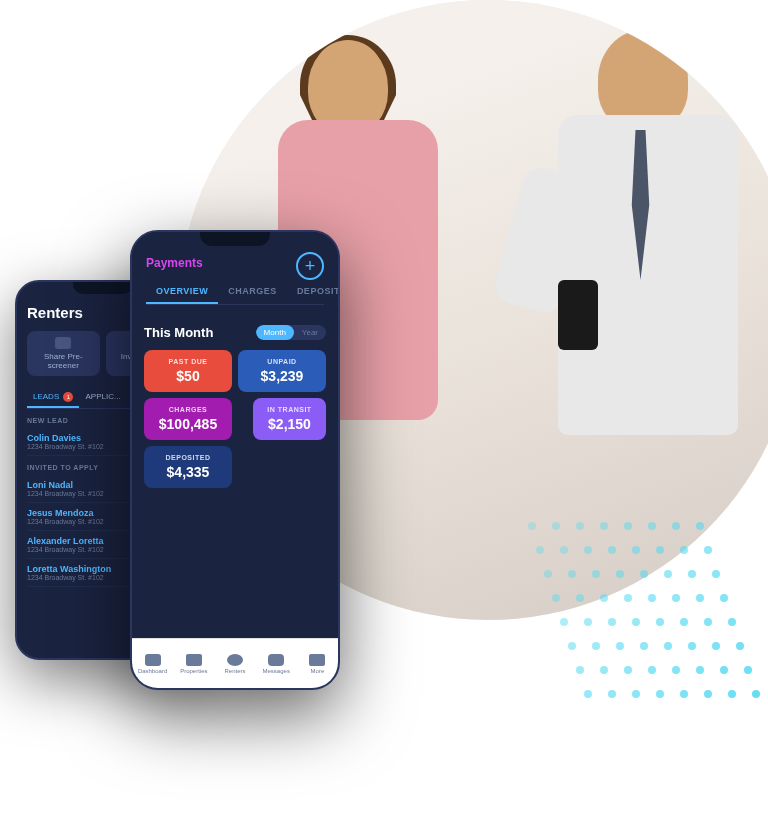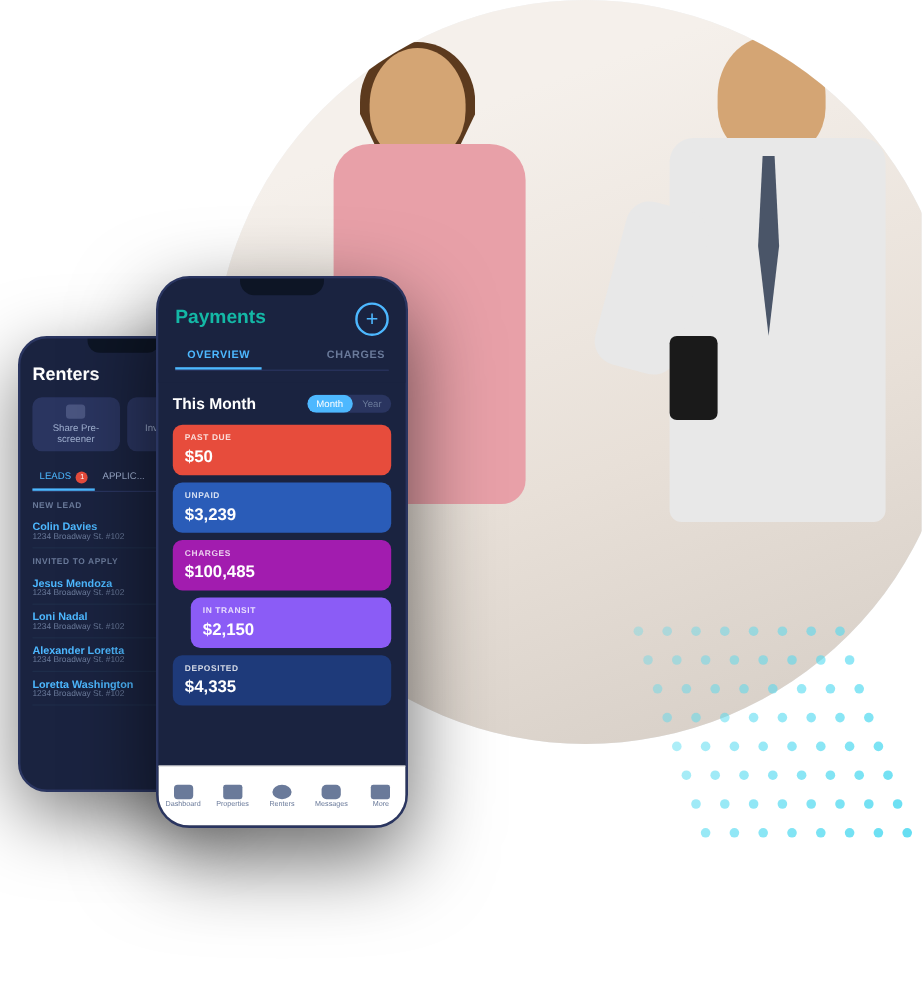--- a/index.html
+++ b/index.html
@@ -279,22 +279,22 @@
       height: 14px;
       background: #0d1525;
       border-radius: 0 0 12px 12px;
       z-index: 10;
     }
     .payments-header {
       background: #1a2340;
       padding: 20px 14px 10px;
     }
     .payments-title {
-      color: #14b8a6;
-      font-size: 16px;
+      color: #d946ef;
+      font-size: 12px;
       font-weight: 700;
       margin-bottom: 10px;
       margin-top: 4px;
     }
     .payments-icon {
       position: absolute;
       top: 20px;
       right: 14px;
       width: 28px;
       height: 28px;
@@ -303,21 +303,20 @@
       display: flex;
       align-items: center;
       justify-content: center;
       color: #4db8ff;
       font-size: 18px;
       line-height: 1;
     }
     .payments-tabs {
       display: flex;
       border-bottom: 1px solid #2a3560;
-      gap: 44px;
     }
     .payments-tab {
       color: #6a7a9a;
       font-size: 9px;
       font-weight: 600;
       padding: 6px 10px;
       letter-spacing: 0.5px;
     }
     .payments-tab.active {
       color: #4db8ff;
@@ -349,22 +348,23 @@
       color: #6a7a9a;
     }
     .toggle-btn.active {
       background: #4db8ff;
       color: #ffffff;
       border-radius: 10px;
       text-align: center;
     }
     .payment-grid {
       display: grid;
-      grid-template-columns: 1fr;
+      grid-template-columns: 1fr 1fr;
       gap: 6px;
+      text-align: center;
     }
     .payment-card {
       border-radius: 8px;
       padding: 8px 10px;
     }
     .payment-card.past-due { background: #e74c3c; }
     .payment-card.unpaid { background: #2a5cb8; }
     .payment-card.charges { background: #a21caf; }
     .payment-card.paid { background: #27ae60; }
     .payment-card.in-transit { background: #8b5cf6; margin-left: 15px; }
@@ -530,25 +530,25 @@
 
     <div class="lead-section-label">NEW LEAD</div>
     <div class="lead-item">
       <div class="lead-name">Colin Davies</div>
       <div class="lead-address">1234 Broadway St. #102</div>
     </div>
 
     <div class="invited-section">
       <div class="lead-section-label">INVITED TO APPLY</div>
       <div class="lead-item">
+        <div class="lead-name">Loni Nadal</div>
+        <div class="lead-address">1234 Broadway St. #102</div>
+      </div>
+      <div class="lead-item">
         <div class="lead-name">Jesus Mendoza</div>
-        <div class="lead-address">1234 Broadway St. #102</div>
-      </div>
-      <div class="lead-item">
-        <div class="lead-name">Loni Nadal</div>
         <div class="lead-address">1234 Broadway St. #102</div>
       </div>
       <div class="lead-item">
         <div class="lead-name">Alexander Loretta</div>
         <div class="lead-address">1234 Broadway St. #102</div>
       </div>
       <div class="lead-item">
         <div class="lead-name">Loretta Washington</div>
         <div class="lead-address">1234 Broadway St. #102</div>
       </div>

